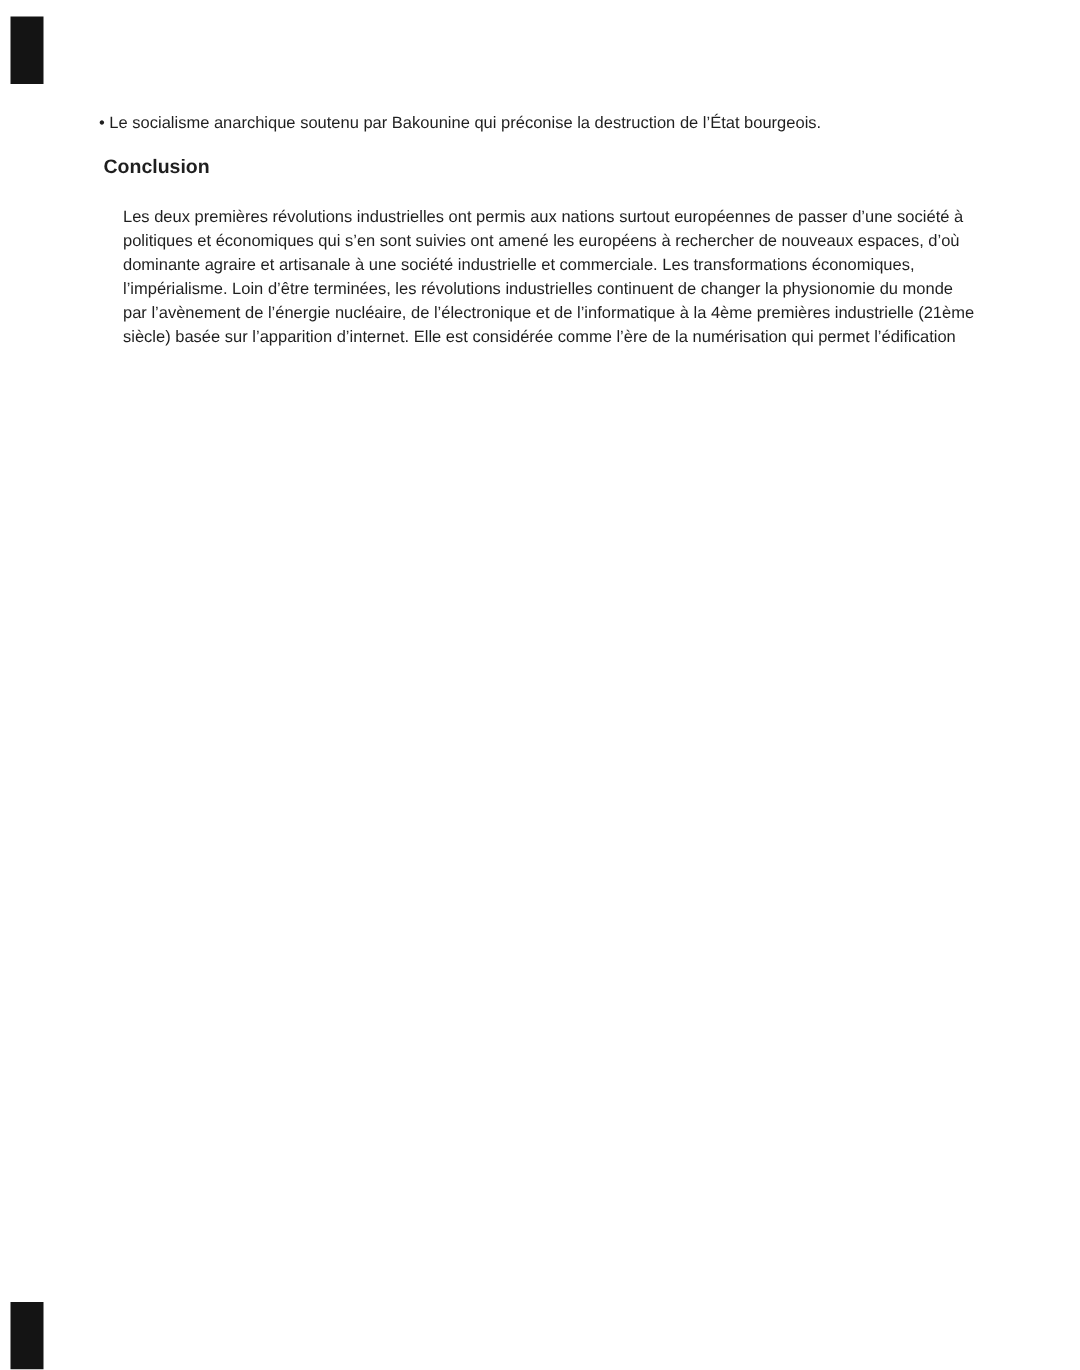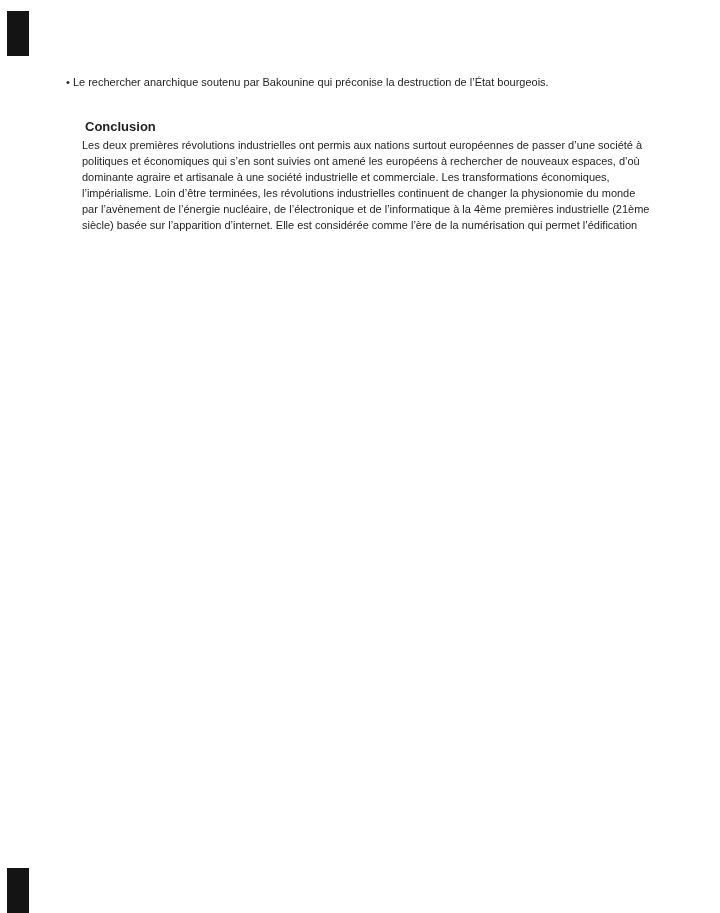--- a/index.html
+++ b/index.html
@@ -29,21 +29,21 @@
     left: 66px;
     top: 74px;
     font-size: 11px;
     line-height: 16px;
     white-space: nowrap;
   }
   .heading {
     position: absolute;
     left: 69px;
     top: 103px;
-    margin: 16px;
+    margin: 0;
     font-size: 13px;
     line-height: 15px;
     font-weight: bold;
     white-space: nowrap;
   }
   .paragraph {
     position: absolute;
     left: 58px;
     top: 137px;
     width: 650px;
@@ -56,21 +56,21 @@
   }
 </style>
 </head>
 <body>
 
 <div>
 
   <div class="corner-mark top"></div>
   <div class="corner-mark bottom"></div>
 
-  <div class="bullet-line">• Le rechercher anarchique soutenu par Bakounine qui préconise la destruction de l’État bourgeois.</div>
+  <div class="bullet-line">• Le socialisme anarchique soutenu par Bakounine qui préconise la destruction de l’État bourgeois.</div>
 
   <h2 class="heading">Conclusion</h2>
 
   <div class="paragraph">
     <div class="pline">Les deux premières révolutions industrielles ont permis aux nations surtout européennes de passer d’une société à</div>
     <div class="pline">politiques et économiques qui s’en sont suivies ont amené les européens à rechercher de nouveaux espaces, d’où</div>
     <div class="pline">dominante agraire et artisanale à une société industrielle et commerciale. Les transformations économiques,</div>
     <div class="pline">l’impérialisme. Loin d’être terminées, les révolutions industrielles continuent de changer la physionomie du monde</div>
     <div class="pline">par l’avènement de l’énergie nucléaire, de l’électronique et de l’informatique à la 4ème premières industrielle (21ème</div>
     <div class="pline">siècle) basée sur l’apparition d’internet. Elle est considérée comme l’ère de la numérisation qui permet l’édification</div>

